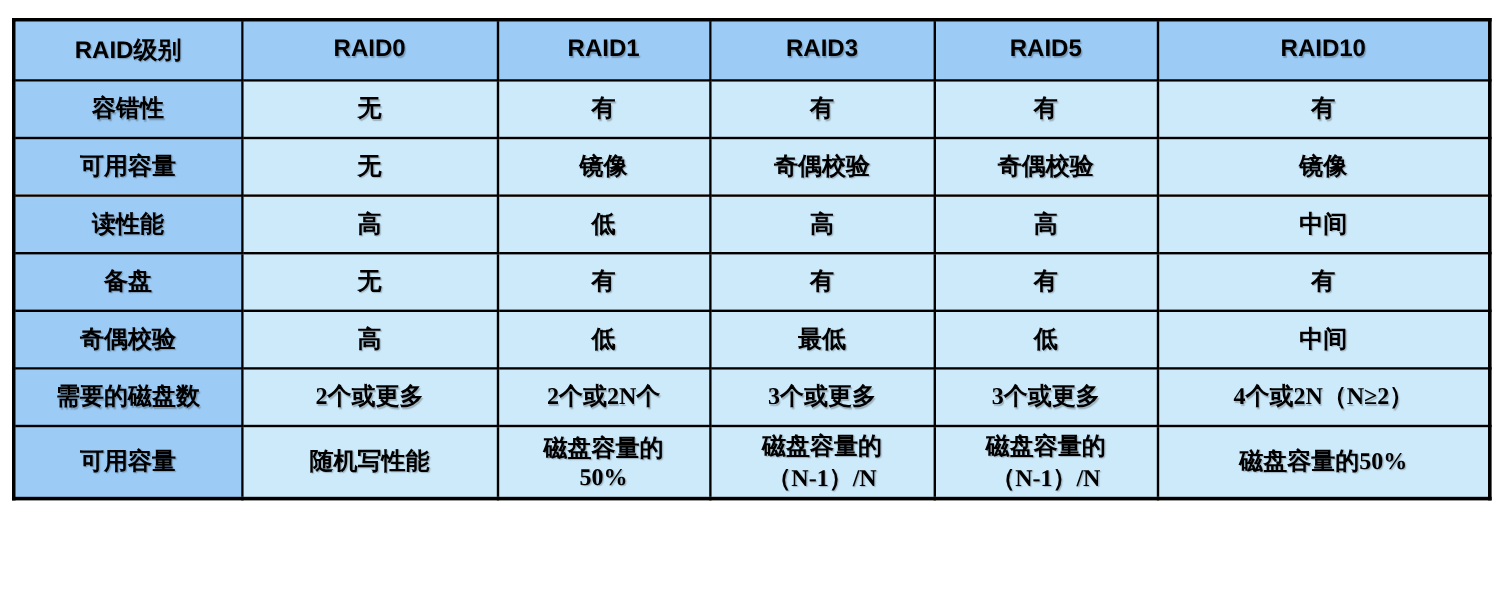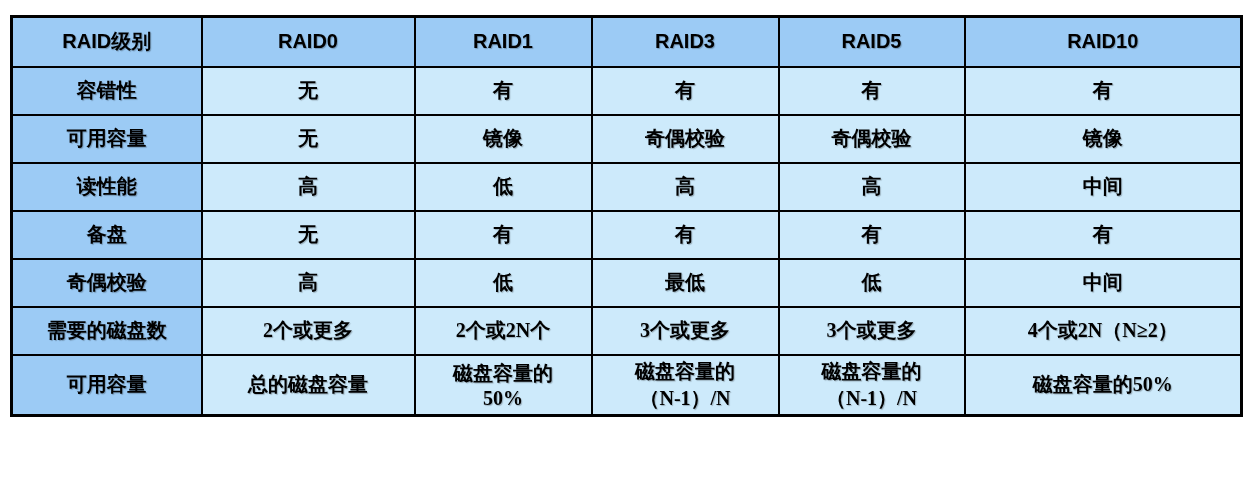--- a/index.html
+++ b/index.html
@@ -114,21 +114,21 @@
       <tr>
         <th>需要的磁盘数</th>
         <td>2个或更多</td>
         <td>2个或2N个</td>
         <td>3个或更多</td>
         <td>3个或更多</td>
         <td>4个或2N（N≥2）</td>
       </tr>
       <tr>
         <th>可用容量</th>
-        <td>总的磁盘容量</td>
+        <td>随机写性能</td>
         <td>磁盘容量的
 50%</td>
         <td>磁盘容量的
 （N-1）/N</td>
         <td>磁盘容量的
 （N-1）/N</td>
         <td>磁盘容量的50%</td>
       </tr>
     </tbody>
   </table>

